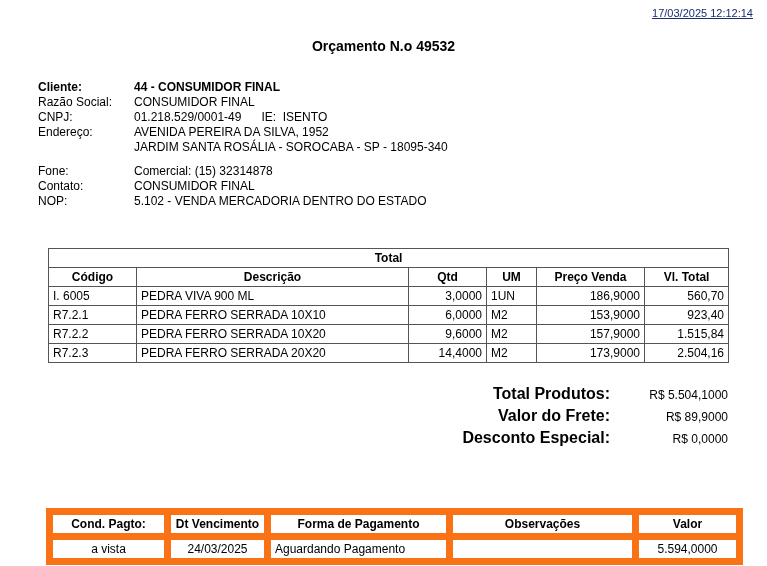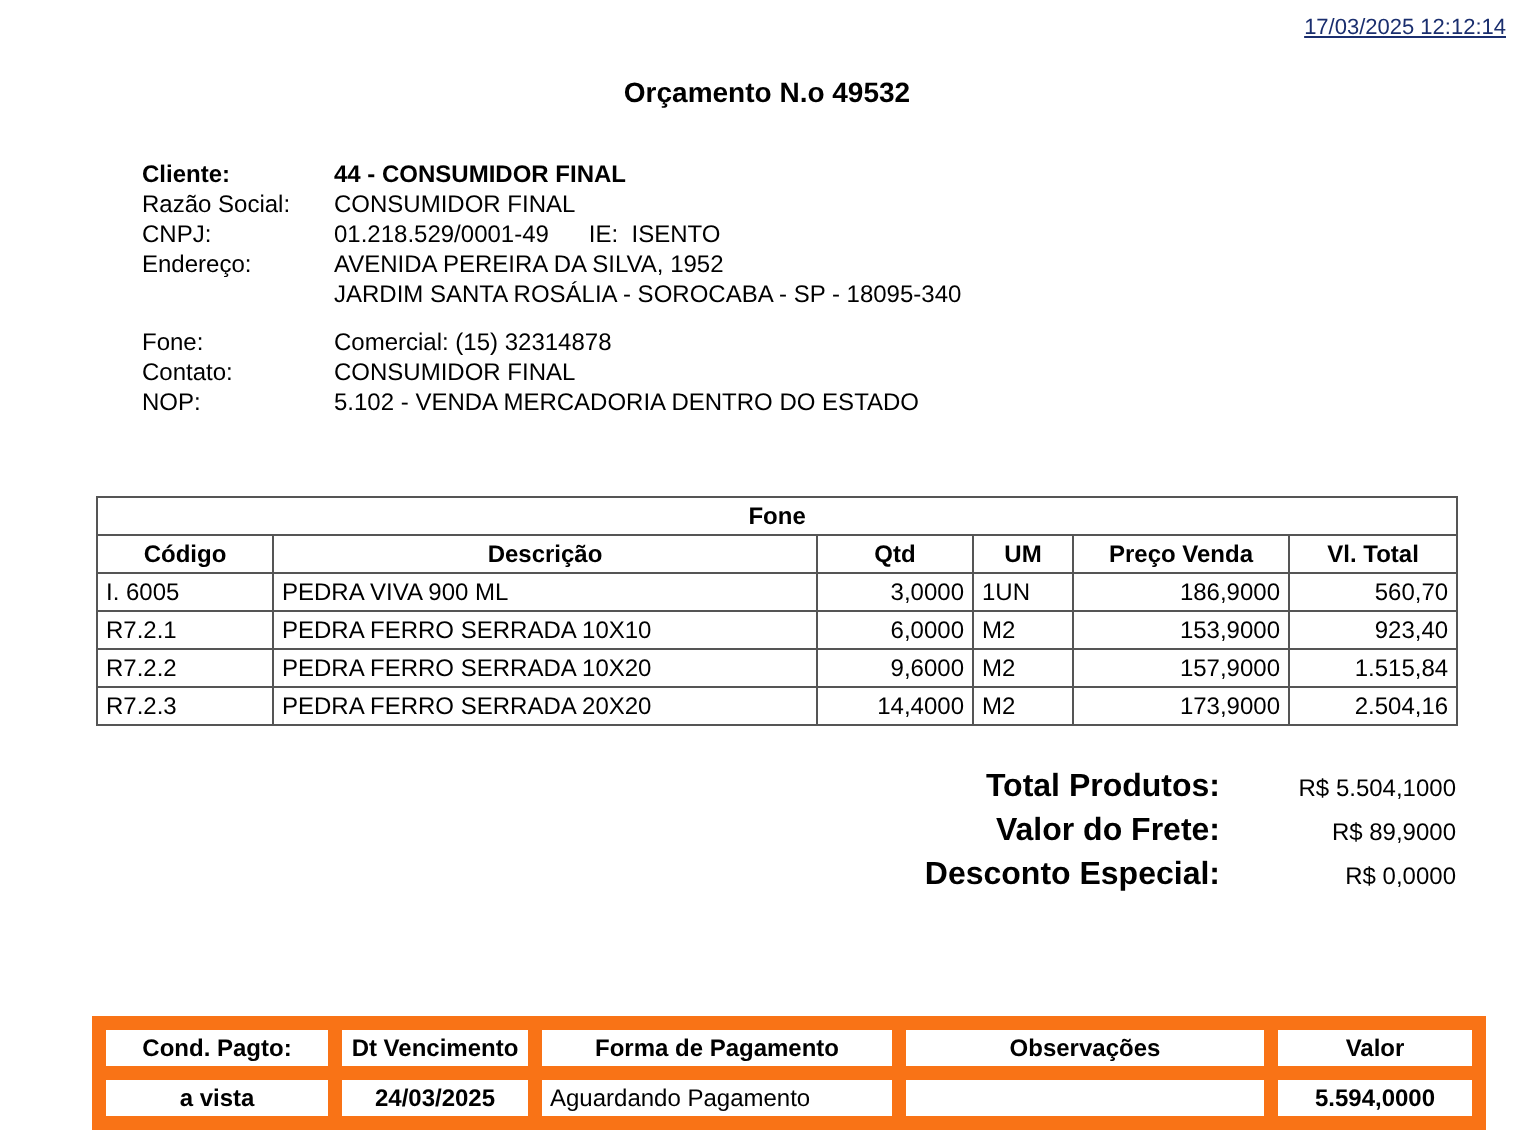--- a/index.html
+++ b/index.html
@@ -53,21 +53,20 @@
   .cust-row {
     display: flex;
     align-items: baseline;
     line-height: 15px;
     min-height: 15px;
   }
   .cust-label {
     width: 96px;
     flex: 0 0 96px;
     font-size: 12px;
-    margin-left: 33px;
   }
   .cust-label.bold { font-weight: bold; }
   .cust-value {
     font-size: 12px;
     white-space: pre;
   }
   .cust-value.bold { font-weight: bold; }
   .cust-row.spacer-top { margin-top: 9px; }
 
   
@@ -93,21 +92,21 @@
   }
   .col-codigo { width: 88px; }
   .col-desc   { width: 272px; }
   .col-qtd    { width: 78px; }
   .col-um     { width: 50px; }
   .col-preco  { width: 108px; }
   .col-total  { width: 84px; }
 
   .cell-left   { text-align: left; }
   .cell-right  { text-align: right; }
-  .cell-center { text-align: center; font-weight: bold; }
+  .cell-center { text-align: center; }
 
   
   .totals-block {
     position: absolute;
     top: 385px;
     left: 400px;
     width: 328px;
   }
   .total-row {
     display: flex;
@@ -216,21 +215,21 @@
   <colgroup>
     <col class="col-codigo">
       <col class="col-desc">
       <col class="col-qtd">
     <col class="col-um">
       <col class="col-preco">
       <col class="col-total">
   </colgroup>
   <thead>
     <tr>
-      <th colspan="6">Fone</th>
+      <th colspan="6">Total</th>
     </tr>
     <tr>
       <th>Código</th>
       <th class="cell-left">Descrição</th>
       <th>Qtd</th>
       <th>UM</th>
       <th>Preço Venda</th>
       <th>Vl. Total</th>
     </tr>
   </thead>

